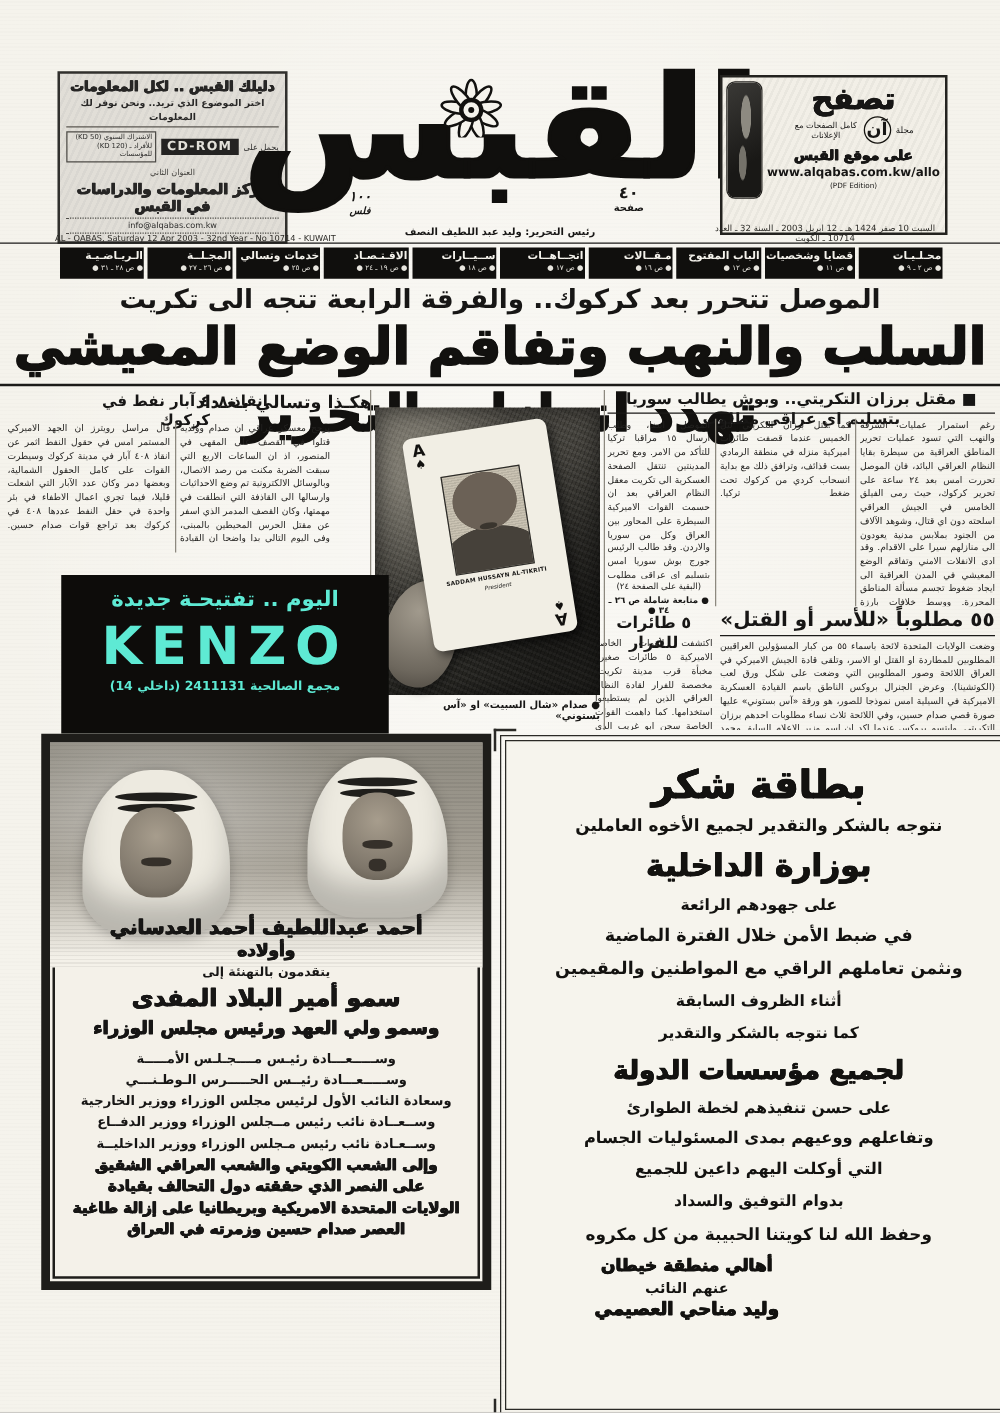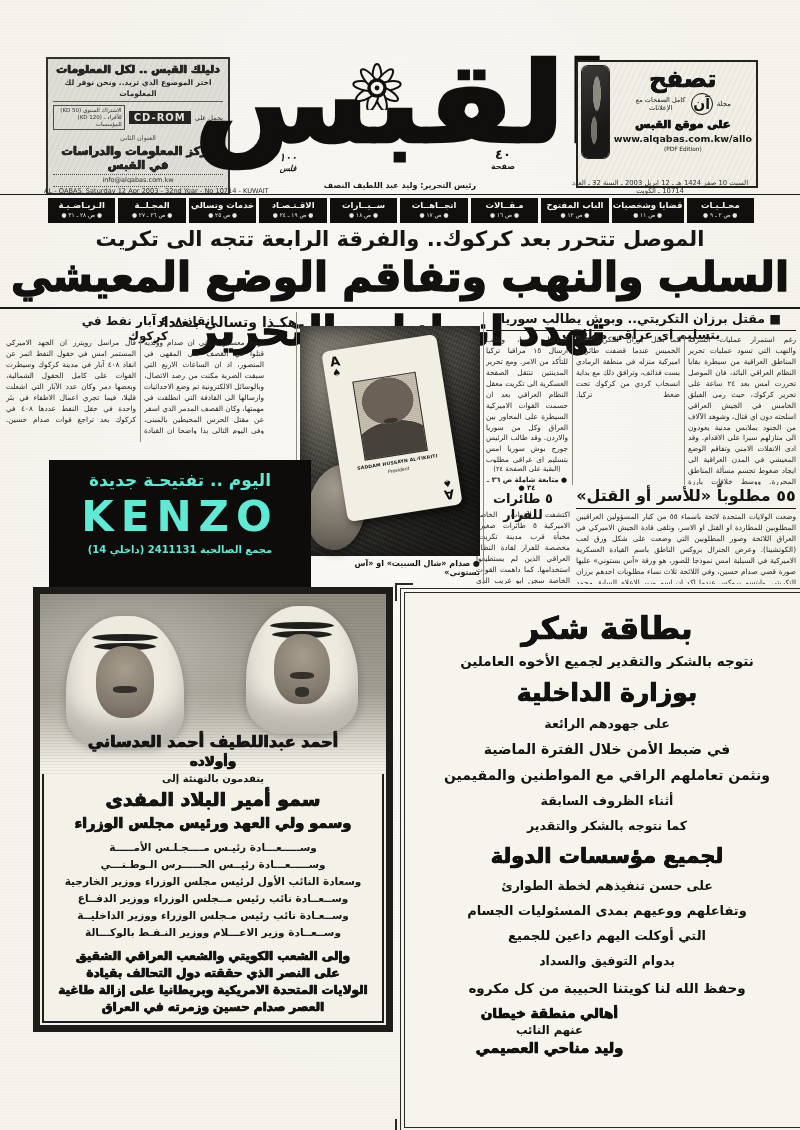--- a/index.html
+++ b/index.html
@@ -26,21 +26,21 @@
       repeating-linear-gradient(115deg, rgba(0,0,0,.035) 0 2px, transparent 2px 5px),#f2efe7;}
   .noisy{filter:contrast(.85) blur(.2px);}
   .cdrom{background:#141311;color:#f4f2ea;font-weight:bold;padding:1px 5px;font-size:10px;letter-spacing:1px;display:inline-block;}
   .dotline{border-top:1px dotted #44423d;border-bottom:1px dotted #44423d;}
   .phone{width:44px;height:92px;border-radius:6px;background:
       radial-gradient(ellipse at 55% 30%, #8d8a81 0 18%, transparent 20%),
       radial-gradient(ellipse at 45% 70%, #75726a 0 14%, transparent 16%),
       linear-gradient(150deg,#3a3936,#191816 70%);box-shadow:0 0 0 1px #23221f;}
   
   .nav{display:flex;direction:rtl;gap:3px;}
-  .nav-item{flex:1;background:#100f0d;color:#f5f3ec;text-align:center;padding:2px 1px 9px;}
+  .nav-item{flex:1;background:#100f0d;color:#f5f3ec;padding:2px 1px 9px;}
   .nav-item .lbl{font-size:8.5px;font-weight:bold;display:block;line-height:11px;white-space:nowrap;}
   .nav-item .pgs{font-size:5.8px;display:block;line-height:9px;color:#e8e6df;}
   
   .qbox{background:#11100e;color:#f6f4ec;text-align:center;padding:5px 4px 3px;}
   .qbox .ln{font-size:9.5px;font-weight:bold;line-height:12px;border-bottom:1px dotted #777;padding:1px 0;}
   .qbox .by{font-size:6.4px;line-height:10px;padding-top:2px;}
   .qbox .pg{font-size:8px;font-weight:bold;line-height:11px;}
   
   .photo{background:
       radial-gradient(ellipse at 18% 22%, rgba(190,185,170,.55), transparent 40%),
@@ -285,21 +285,20 @@
       <div class="heavy" style="font-size:16px;line-height:20px;">أحمد عبداللطيف أحمد العدساني</div>
       <div class="heavy" style="font-size:13.5px;line-height:19px;">وأولاده</div>
       <div class="b" style="font-size:10px;line-height:16px;">يتقدمون بالتهنئة إلى</div>
       <div class="heavy" style="font-size:19px;line-height:25px;">سمو أمير البلاد المفدى</div>
       <div class="heavy" style="font-size:14.5px;line-height:22px;margin-bottom:5px;">وسمو ولي العهد ورئيس مجلس الوزراء</div>
       <div class="b" style="font-size:10.5px;line-height:17px;">وســـــعـــادة رئيـس مــــجـلـس الأمـــــة</div>
       <div class="b" style="font-size:10.5px;line-height:17px;">وســـــعـــادة رئيــس الحـــــرس الـوطـنـــي</div>
       <div class="b" style="font-size:10.5px;line-height:17px;">وسعادة النائب الأول لرئيس مجلس الوزراء ووزير الخارجية</div>
       <div class="b" style="font-size:10.5px;line-height:17px;">وســعــادة نائب رئيس مــجلس الوزراء ووزير الدفــاع</div>
       <div class="b" style="font-size:10.5px;line-height:17px;">وســعـادة نائب رئيس مـجلس الوزراء ووزير الداخليــة</div>
-      <div class="b" style="font-size:10.5px;line-height:17px;margin-bottom:7px;">وســعــادة وزير الاعـــلام ووزير النـفـط بالوكـــالة</div>
       <div class="heavy" style="font-size:12px;line-height:17px;">وإلى الشعب الكويتي والشعب العراقي الشقيق</div>
       <div class="heavy" style="font-size:12px;line-height:17px;">على النصر الذي حققته دول التحالف بقيادة</div>
       <div class="heavy" style="font-size:12px;line-height:17px;">الولايات المتحدة الامريكية وبريطانيا على إزالة طاغية</div>
       <div class="heavy" style="font-size:12px;line-height:17px;">العصر صدام حسين وزمرته في العراق</div>
     </div>
   </div>
 
   <div class="abs thanks" style="left:404px;top:592px;width:384px;height:518px;padding:16px 10px 0;">
     <div class="cm tl"></div>
 

